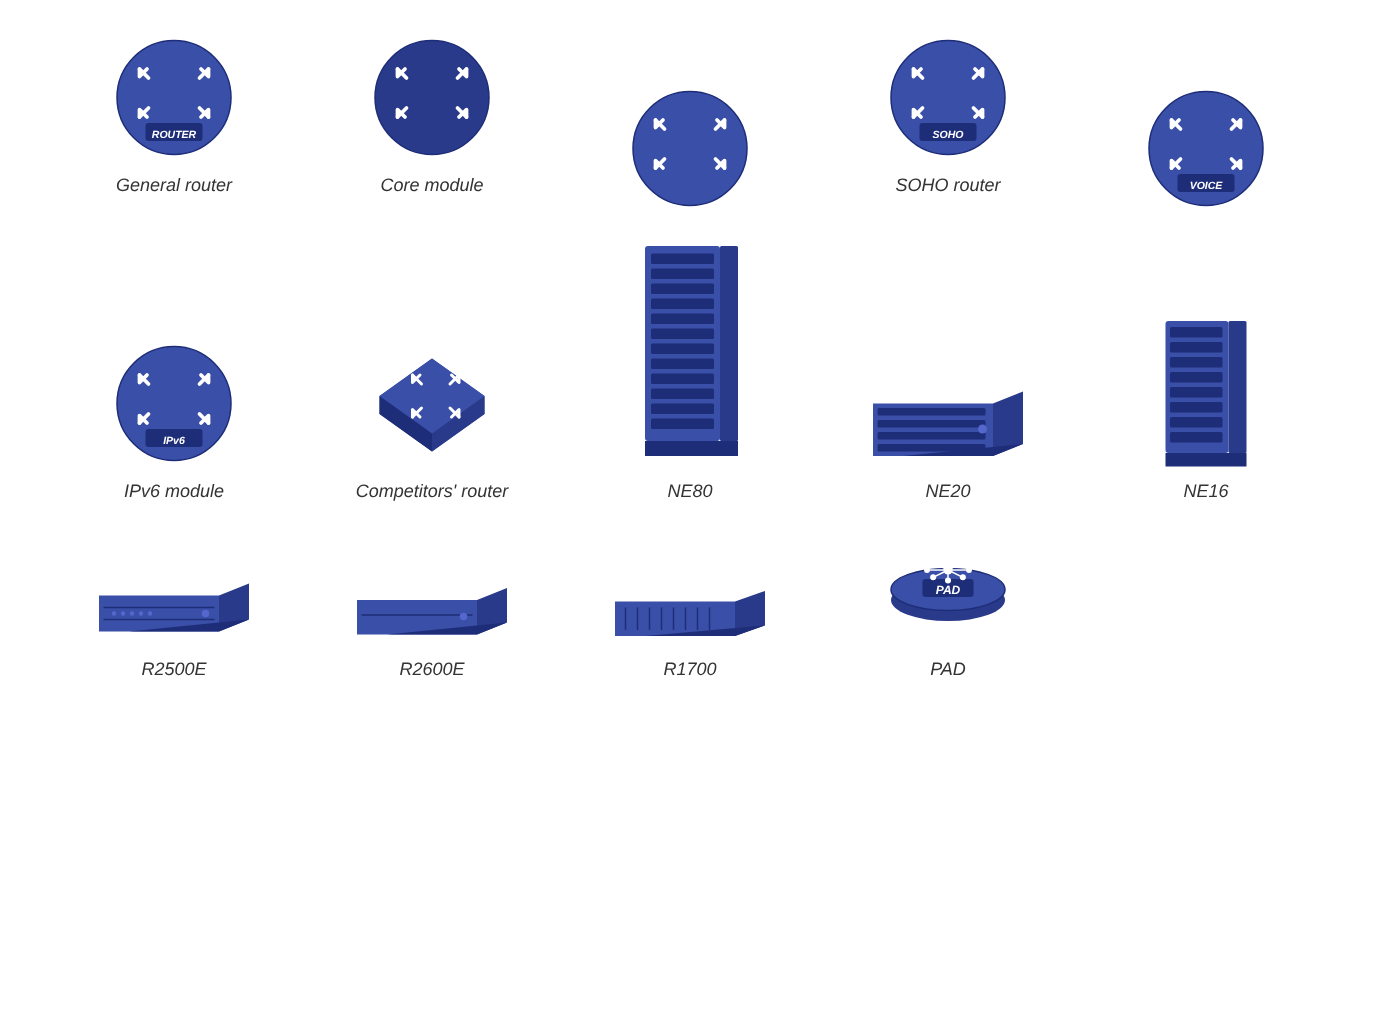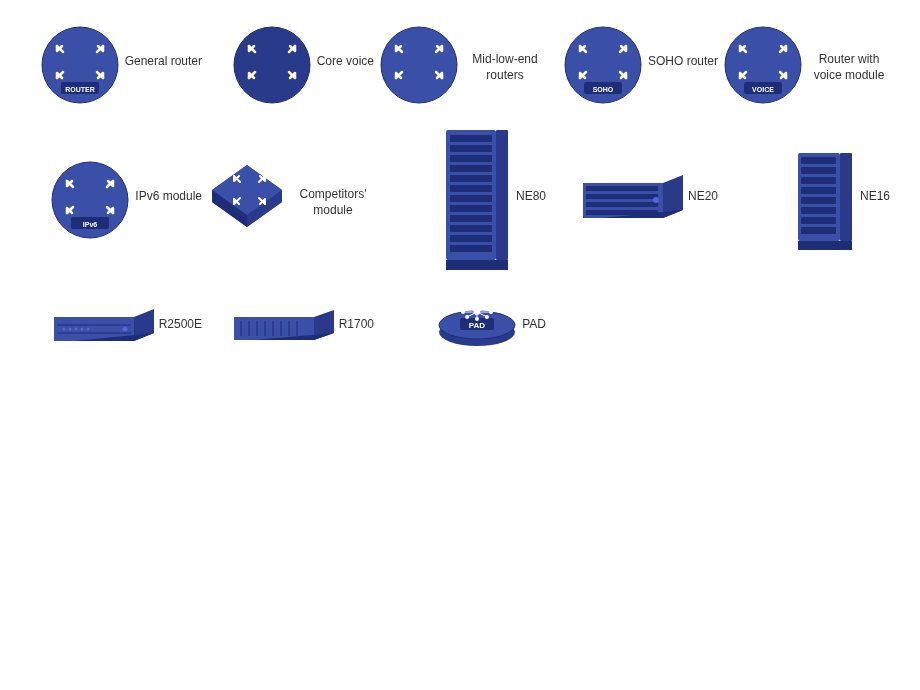--- a/index.html
+++ b/index.html
@@ -11,24 +11,25 @@
       overflow: hidden;
     }
     .grid {
       display: grid;
       grid-template-columns: repeat(5, 1fr);
       gap: 10px 0;
       padding: 20px 30px;
     }
     .item {
       display: flex;
-      flex-direction: row;
+      flex-direction: column;
       align-items: center;
       justify-content: flex-end;
       text-align: center;
+      font-style: italic;
     }
     .item-label {
       font-size: 12px;
       color: #333;
       margin-top: 6px;
       line-height: 1.3;
       min-height: 28px;
     }
     .icon-area {
       display: flex;
@@ -84,45 +85,44 @@
         <polyline points="68,26 68,31 63,26"></polyline>
 
         <line x1="28" y1="52" x2="22" y2="58"></line>
         <polyline points="22,58 22,53 27,58"></polyline>
 
         <line x1="62" y1="52" x2="68" y2="58"></line>
         <polyline points="68,58 68,53 63,58"></polyline>
       </g>
     </svg>
       </div>
-      <div class="item-label">Core voice</div>
-    </div>
-    <div class="item">
-      <div class="icon-area">
-        <svg width="90" height="90" viewBox="0 0 90 90">
-      <ellipse cx="45" cy="45" rx="38" ry="38" fill="#3a4fa8"></ellipse>
-      <ellipse cx="45" cy="45" rx="38" ry="38" fill="none" stroke="#1e2d78" stroke-width="1"></ellipse>
-
-      <g stroke="white" stroke-width="2.5" fill="none" stroke-linecap="round" stroke-linejoin="round">
-
-        <line x1="28" y1="32" x2="22" y2="26"></line>
-        <polyline points="22,26 22,31 27,26"></polyline>
-
-        <line x1="62" y1="32" x2="68" y2="26"></line>
-        <polyline points="68,26 68,31 63,26"></polyline>
-
-        <line x1="28" y1="52" x2="22" y2="58"></line>
-        <polyline points="22,58 22,53 27,58"></polyline>
-
-        <line x1="62" y1="52" x2="68" y2="58"></line>
-        <polyline points="68,58 68,53 63,58"></polyline>
-      </g>
-    </svg>
-      </div>
-      <div class="item-label">Mid-low-end routers</div>
+      <div class="item-label">Core module</div>
+    </div>
+    <div class="item">
+      <div class="icon-area">
+        <svg width="90" height="90" viewBox="0 0 90 90">
+      <ellipse cx="45" cy="45" rx="38" ry="38" fill="#3a4fa8"></ellipse>
+      <ellipse cx="45" cy="45" rx="38" ry="38" fill="none" stroke="#1e2d78" stroke-width="1"></ellipse>
+
+      <g stroke="white" stroke-width="2.5" fill="none" stroke-linecap="round" stroke-linejoin="round">
+
+        <line x1="28" y1="32" x2="22" y2="26"></line>
+        <polyline points="22,26 22,31 27,26"></polyline>
+
+        <line x1="62" y1="32" x2="68" y2="26"></line>
+        <polyline points="68,26 68,31 63,26"></polyline>
+
+        <line x1="28" y1="52" x2="22" y2="58"></line>
+        <polyline points="22,58 22,53 27,58"></polyline>
+
+        <line x1="62" y1="52" x2="68" y2="58"></line>
+        <polyline points="68,58 68,53 63,58"></polyline>
+      </g>
+    </svg>
+      </div>
     </div>
     <div class="item">
       <div class="icon-area">
         <svg width="90" height="90" viewBox="0 0 90 90">
       <ellipse cx="45" cy="45" rx="38" ry="38" fill="#3a4fa8"></ellipse>
       <ellipse cx="45" cy="45" rx="38" ry="38" fill="none" stroke="#1e2d78" stroke-width="1"></ellipse>
       <rect x="26" y="62" width="38" height="12" rx="2" fill="#1e2d78"></rect>
       <text x="45" y="72" text-anchor="middle" font-size="7" font-weight="bold" fill="white">SOHO</text>
 
       <g stroke="white" stroke-width="2.5" fill="none" stroke-linecap="round" stroke-linejoin="round">
@@ -160,21 +160,20 @@
         <polyline points="68,26 68,31 63,26"></polyline>
 
         <line x1="28" y1="52" x2="22" y2="58"></line>
         <polyline points="22,58 22,53 27,58"></polyline>
 
         <line x1="62" y1="52" x2="68" y2="58"></line>
         <polyline points="68,58 68,53 63,58"></polyline>
       </g>
     </svg>
       </div>
-      <div class="item-label">Router with voice module</div>
     </div>
     <div class="item">
       <div class="icon-area">
         <svg width="90" height="90" viewBox="0 0 90 90">
       <ellipse cx="45" cy="45" rx="38" ry="38" fill="#3a4fa8"></ellipse>
       <ellipse cx="45" cy="45" rx="38" ry="38" fill="none" stroke="#1e2d78" stroke-width="1"></ellipse>
       <rect x="26" y="62" width="38" height="12" rx="2" fill="#1e2d78"></rect>
       <text x="45" y="72" text-anchor="middle" font-size="7" font-weight="bold" fill="white">IPv6</text>
       <g stroke="white" stroke-width="2.5" fill="none" stroke-linecap="round" stroke-linejoin="round">
         <line x1="28" y1="32" x2="22" y2="26"></line>
@@ -203,21 +202,21 @@
         <polyline points="32,16 32,21 37,16"></polyline>
         <line x1="57" y1="22" x2="63" y2="16"></line>
         <polyline points="63,16 63,21 58,16"></polyline>
         <line x1="38" y1="38" x2="32" y2="44"></line>
         <polyline points="32,44 32,39 37,44"></polyline>
         <line x1="57" y1="38" x2="63" y2="44"></line>
         <polyline points="63,44 63,39 58,44"></polyline>
       </g>
     </svg>
       </div>
-      <div class="item-label">Competitors' module</div>
+      <div class="item-label">Competitors' router</div>
     </div>
     <div class="item">
       <div class="icon-area">
         <svg width="80" height="160" viewBox="0 0 80 160">
 
       <rect x="10" y="10" width="50" height="130" fill="#3a4fa8" rx="2"></rect>
       <rect x="60" y="10" width="12" height="130" fill="#2a3a8a" rx="1"></rect>
       <rect x="10" y="140" width="62" height="10" fill="#1e2d78"></rect>
 
       <rect x="14" y="15" width="42" height="7" fill="#1e2d78" rx="1"></rect>
@@ -281,20 +280,32 @@
       <circle cx="76" cy="26" r="2.5" fill="#5566cc"></circle>
 
       <circle cx="15" cy="26" r="1.5" fill="#5566cc"></circle>
           <circle cx="21" cy="26" r="1.5" fill="#5566cc"></circle>
           <circle cx="27" cy="26" r="1.5" fill="#5566cc"></circle>
           <circle cx="33" cy="26" r="1.5" fill="#5566cc"></circle>
           <circle cx="39" cy="26" r="1.5" fill="#5566cc"></circle>
     </svg>
       </div>
       <div class="item-label">R2500E</div>
+    </div>
+    <div class="item">
+      <div class="icon-area">
+        <svg width="110" height="45" viewBox="0 0 110 45">
+      <polygon points="5,12 85,12 85,35 5,35" fill="#3a4fa8"></polygon>
+      <polygon points="85,12 105,4 105,27 85,35" fill="#2a3a8a"></polygon>
+      <polygon points="5,35 85,35 105,27 25,35" fill="#1e2d78"></polygon>
+      <line x1="8" y1="22" x2="82" y2="22" stroke="#1e2d78" stroke-width="1"></line>
+      <circle cx="76" cy="23" r="2.5" fill="#5566cc"></circle>
+    </svg>
+      </div>
+      <div class="item-label">R2600E</div>
     </div>
     <div class="item">
       <div class="icon-area">
         <svg width="110" height="42" viewBox="0 0 110 42">
       <polygon points="5,10 85,10 85,33 5,33" fill="#3a4fa8"></polygon>
       <polygon points="85,10 105,3 105,26 85,33" fill="#2a3a8a"></polygon>
       <polygon points="5,33 85,33 105,26 25,33" fill="#1e2d78"></polygon>
 
       <line x1="12" y1="14" x2="12" y2="29" stroke="#1e2d78" stroke-width="1"></line>
           <line x1="20" y1="14" x2="20" y2="29" stroke="#1e2d78" stroke-width="1"></line>

